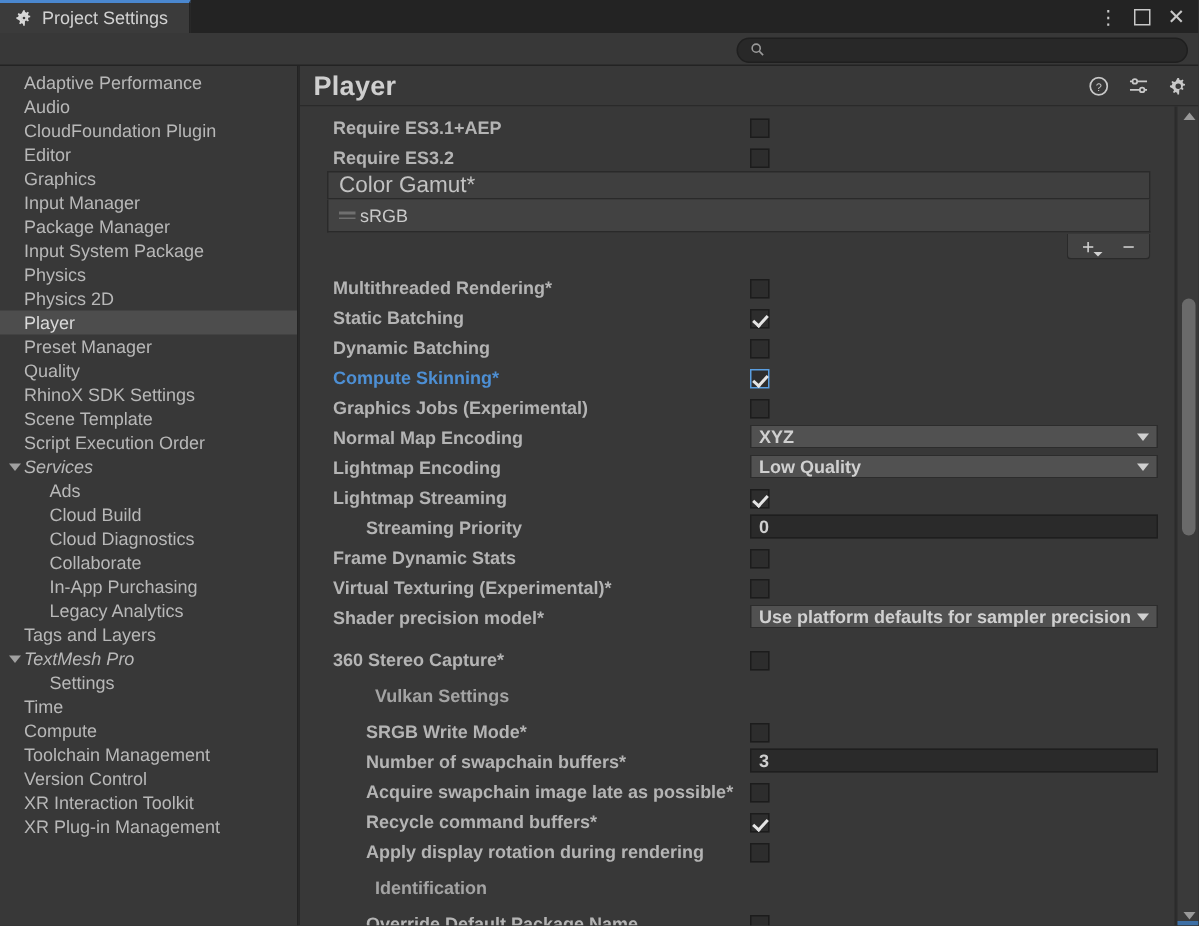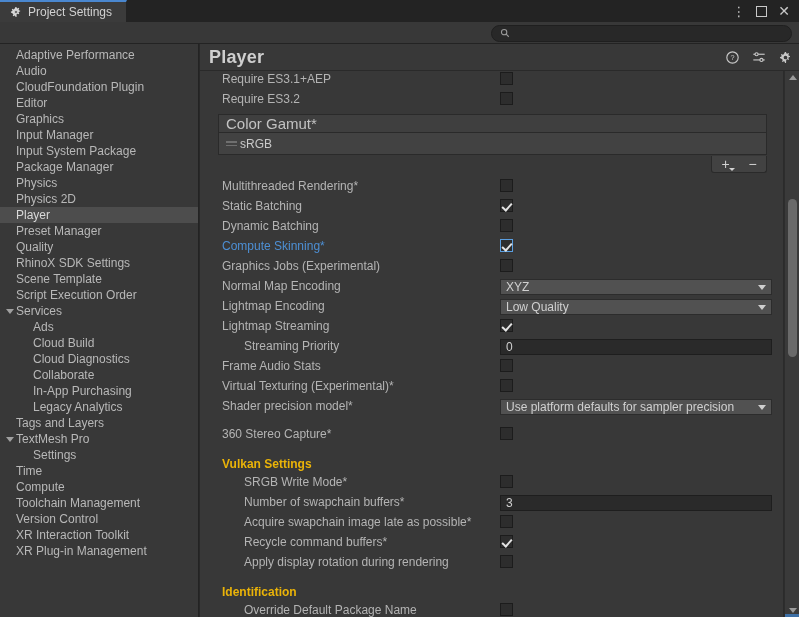--- a/index.html
+++ b/index.html
@@ -64,21 +64,21 @@
     height: 16px; line-height: 16px; display: flex; align-items: center;
     padding-left: 16px; color: #b8b8b8; font-size: 12px; white-space: nowrap;
   }
   .side-item.indent1 { padding-left: 33px; }
   .side-item.selected { background: #4d4d4d; color: #d9d9d9; }
   .side-item .tri {
     position: absolute; left: 6px; width: 0; height: 0;
     border-left: 4.5px solid #a0a0a0;
     border-top: 3.5px solid transparent; border-bottom: 3.5px solid transparent;
   }
-  .side-item.expanded { position: relative; }
+  .side-item.expanded { position: relative; font-style: italic; }
   .side-item.expanded .tri {
     border-left: 4px solid transparent; border-right: 4px solid transparent;
     border-top: 5px solid #a0a0a0; border-bottom: none; left: 6px; top: 6px;
   }
 
   
   .main {
     position: absolute; top: 44px; left: 200px; width: 599px; height: 573px;
     background: #383838;
   }
@@ -97,21 +97,21 @@
   }
   .hdr-icons > span { display: block; line-height: 0; }
 
   .content {
     position: absolute; top: 27px; left: 0; width: 584px; height: 546px;
     overflow: hidden; background: #383838;
   }
   .inner { position: relative; padding-left: 22px; }
 
   
-  .row { height: 20px; display: flex; align-items: flex-start; position: relative; }
+  .row { height: 20px; display: flex; align-items: flex-end; position: relative; font-weight: bold; }
   .row .lbl { color: #b4b4b4; font-size: 12px; white-space: nowrap; }
   .row .lbl.blue { color: #4d8fd4; }
   .row .lbl.ind { padding-left: 22px; }
   .ctl { position: absolute; left: 278px; }
 
   .cb { width: 13px; height: 13px; background: #2d2d2d; border: 1px solid #1c1c1c; position: relative; }
   .cb.checked::after {
     content: ""; position: absolute; left: 2.5px; top: 1px;
     width: 4px; height: 8px; border: solid #e4e4e4;
     border-width: 0 2px 2px 0; transform: rotate(42deg);
@@ -125,21 +125,21 @@
   }
   .dd .arr { width: 0; height: 0; border-left: 4px solid transparent;
              border-right: 4px solid transparent; border-top: 5px solid #cfcfcf; }
   .num {
     width: 272px; height: 16px; background: #2a2a2a; border: 1px solid #1e1e1e;
     display: flex; align-items: center; padding: 0 5px; color: #cfcfcf; font-size: 12px;
   }
 
   .section {
     height: 22px; display: flex; align-items: center;
-    font-weight: bold; color: #eab308; font-size: 12px; padding-left: 0px;
+    font-weight: bold; color: #a3a3a3; font-size: 12px; padding-left: 0px; margin-left: 28px;
   }
 
   
   .listbox { width: 549px; margin: 2px 0 0 0; position: relative; }
   .list-head {
     height: 19px; background: #3f3f3f; border: 1px solid #2a2a2a;
     display: flex; align-items: center; padding-left: 7px;
     color: #c2c2c2; font-size: 15px;
   }
   .list-body {
@@ -235,24 +235,24 @@
       <div class="side-item">
         <span>Editor</span>
       </div>
       <div class="side-item">
         <span>Graphics</span>
       </div>
       <div class="side-item">
         <span>Input Manager</span>
       </div>
       <div class="side-item">
+        <span>Package Manager</span>
+      </div>
+      <div class="side-item">
         <span>Input System Package</span>
-      </div>
-      <div class="side-item">
-        <span>Package Manager</span>
       </div>
       <div class="side-item">
         <span>Physics</span>
       </div>
       <div class="side-item">
         <span>Physics 2D</span>
       </div>
       <div class="side-item selected">
         <span>Player</span>
       </div>
@@ -437,21 +437,21 @@
           </div>
           <div class="row">
             <span class="lbl ind">Streaming Priority</span>
             <div class="ctl">
               <div class="num">
                 <span>0</span>
               </div>
             </div>
           </div>
           <div class="row">
-            <span class="lbl">Frame Audio Stats</span>
+            <span class="lbl">Frame Dynamic Stats</span>
             <div class="ctl">
               <div class="cb"></div>
             </div>
           </div>
           <div class="row">
             <span class="lbl">Virtual Texturing (Experimental)*</span>
             <div class="ctl">
               <div class="cb"></div>
             </div>
           </div>

